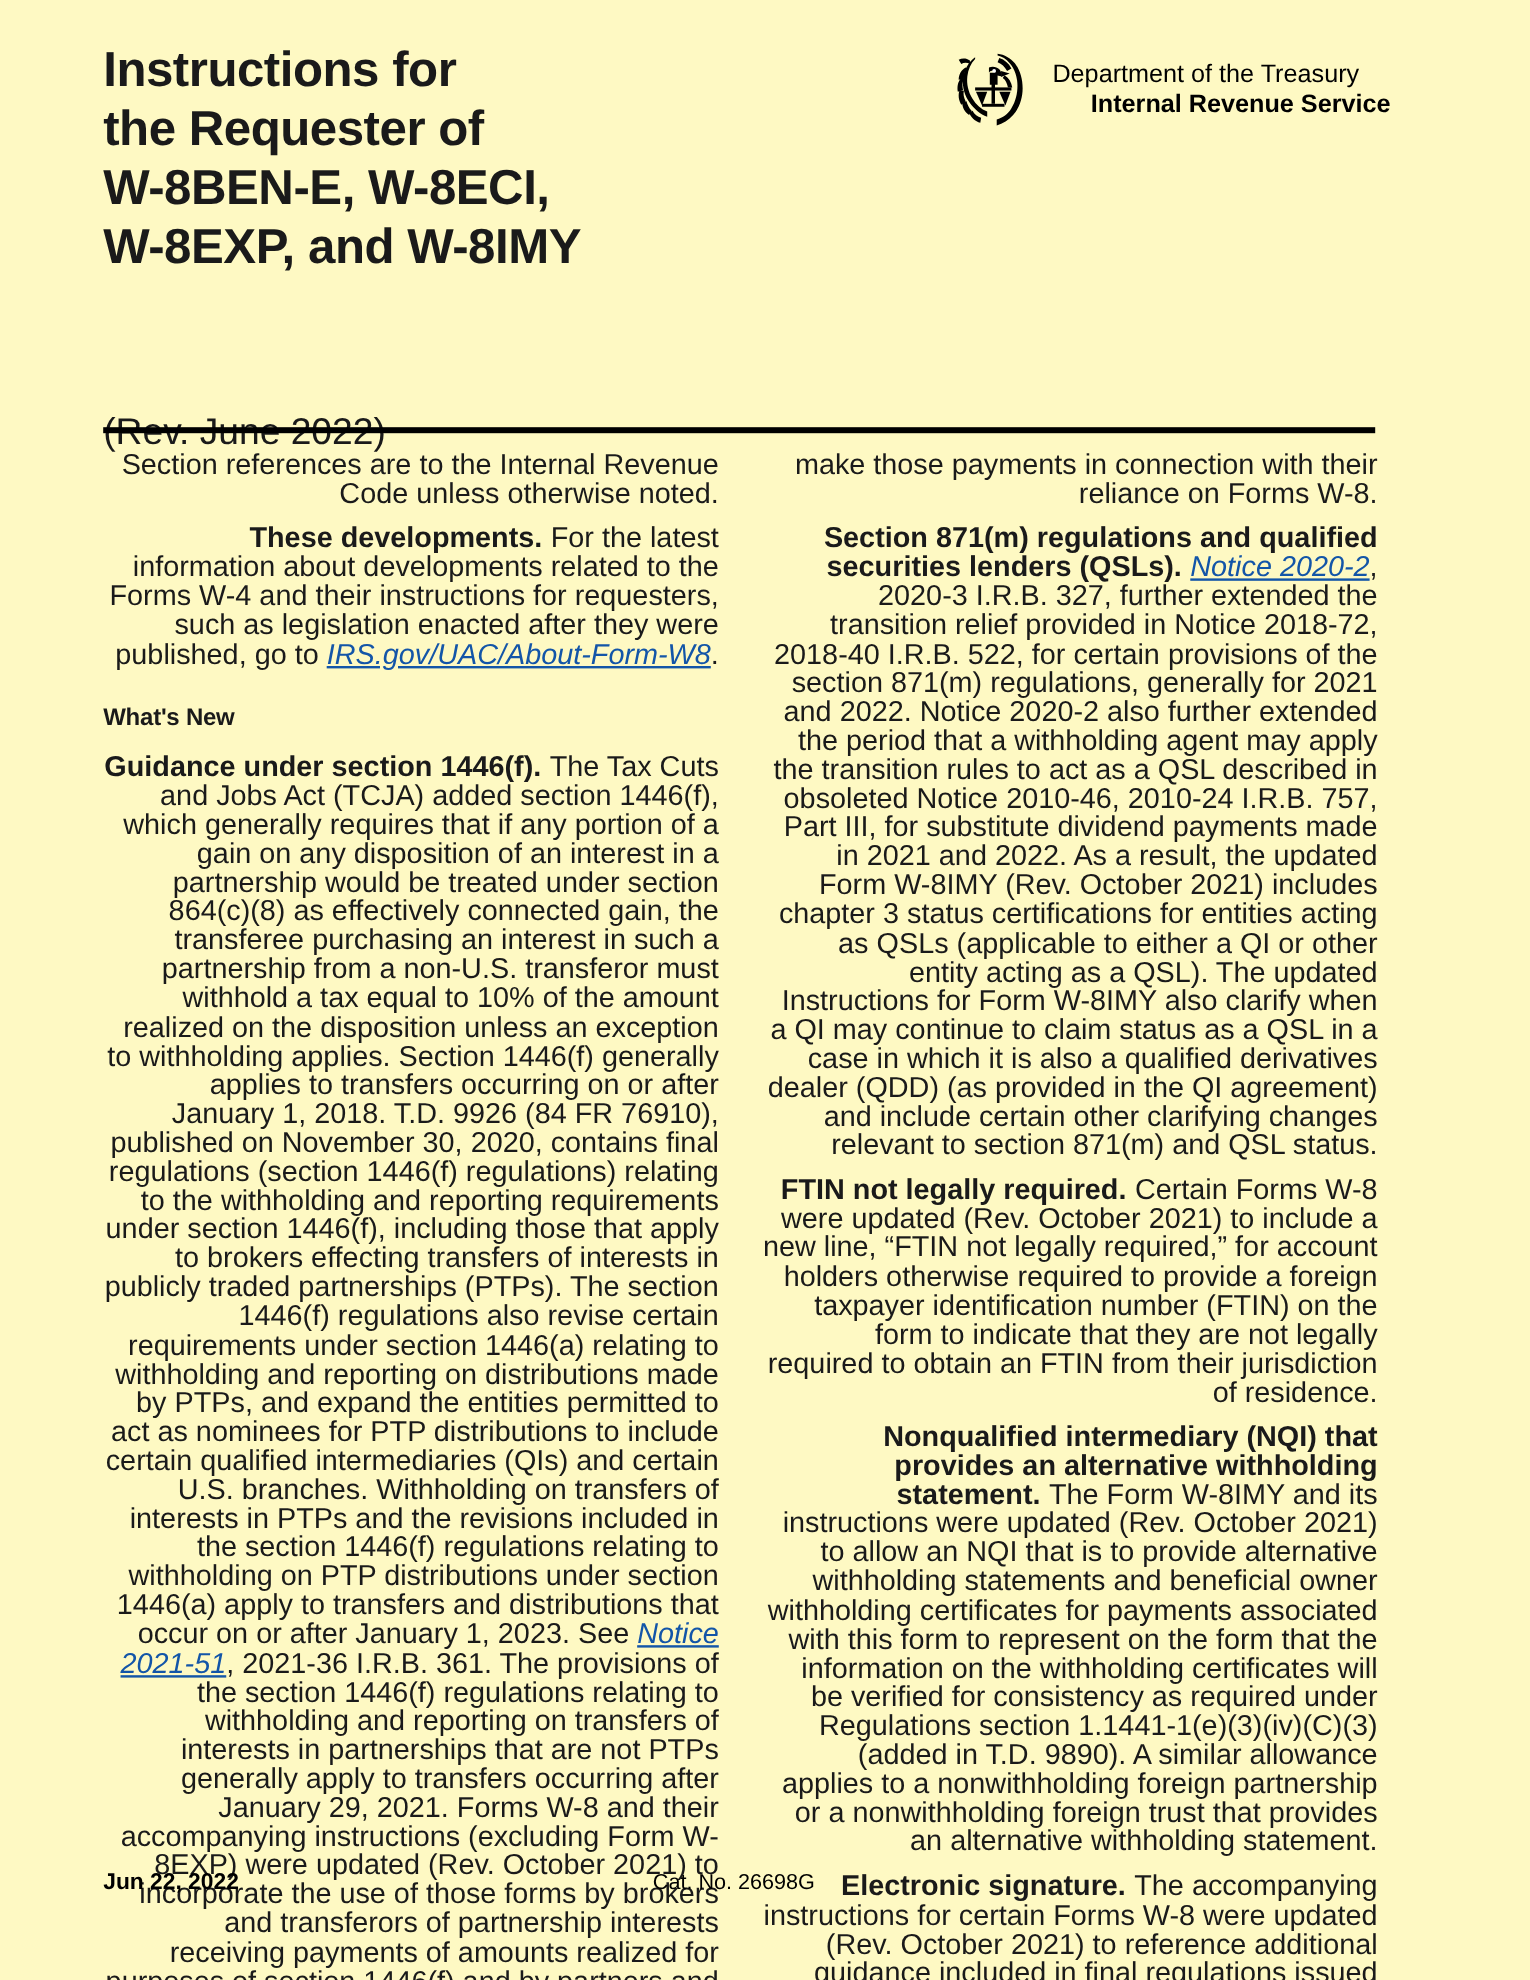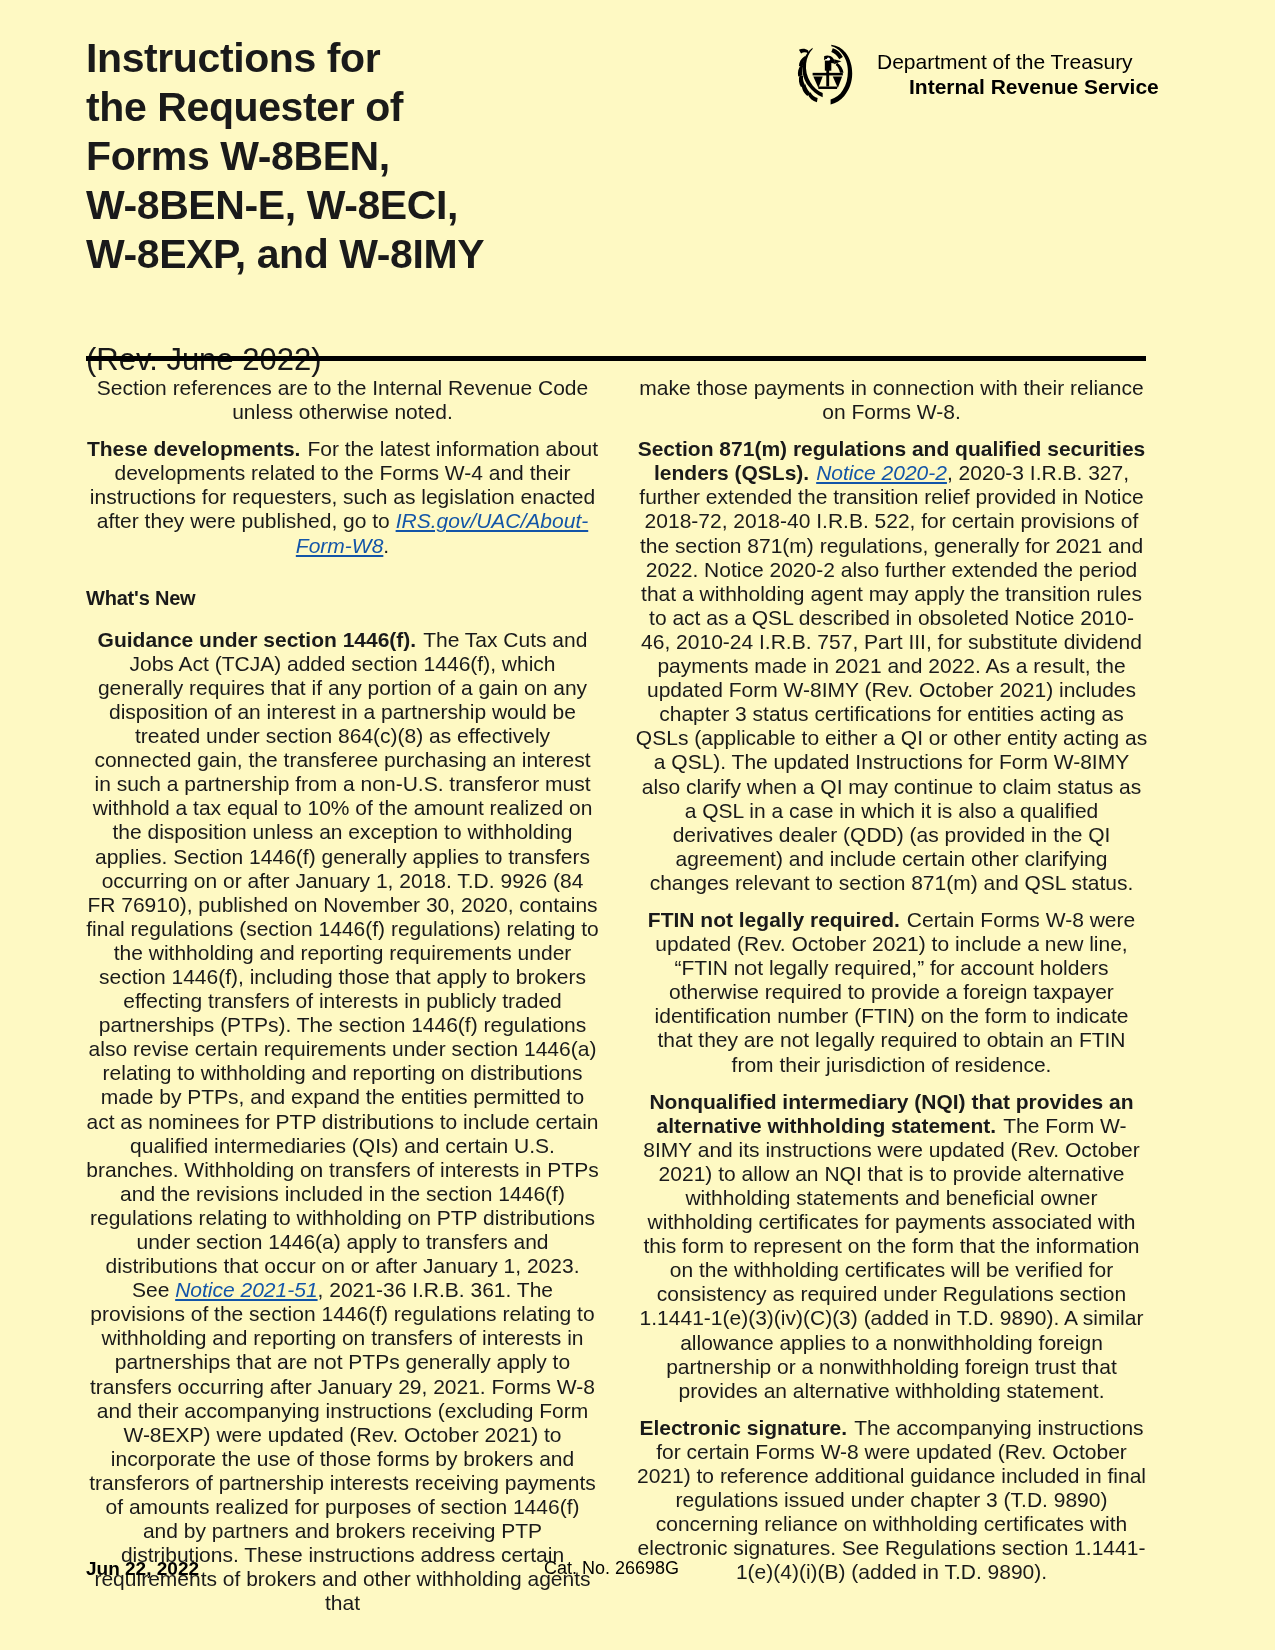--- a/index.html
+++ b/index.html
@@ -107,24 +107,24 @@
     height: 1120px;
     display: flex;
     gap: 36px;
   }
   .col {
     width: 513px;
     flex: 0 0 513px;
   }
   .col p {
     margin: 0 0 13px 0;
-    font-size: 21px;
+    font-size: 24px;
     line-height: 24.1px;
     color: #1a1a1a;
-    text-align: center;
+    text-align: right;
   }
   .run-in {
     font-weight: bold;
   }
   .gap { display: inline-block; width: 7px; }
   .lnk {
     color: #1355a8;
     font-style: italic;
     text-decoration: underline;
   }
@@ -167,21 +167,20 @@
 </head>
 <body>
 
 <div class="page">
 
   <div class="header">
 
     <div class="doc-title">
       <span class="tline">Instructions for</span>
       <span class="tline">the Requester of</span>
-      <span class="tline">Forms W-8BEN,</span>
       <span class="tline">W-8BEN-E, W-8ECI,</span>
       <span class="tline">W-8EXP, and W-8IMY</span>
     </div>
 
     <div class="doc-rev">(Rev. June 2022)</div>
 
     <div class="agency-block">
       <span class="irs-seal">
         <svg viewBox="0 0 100 100" width="72" height="72" aria-hidden="true">
           <g fill="#000000">

